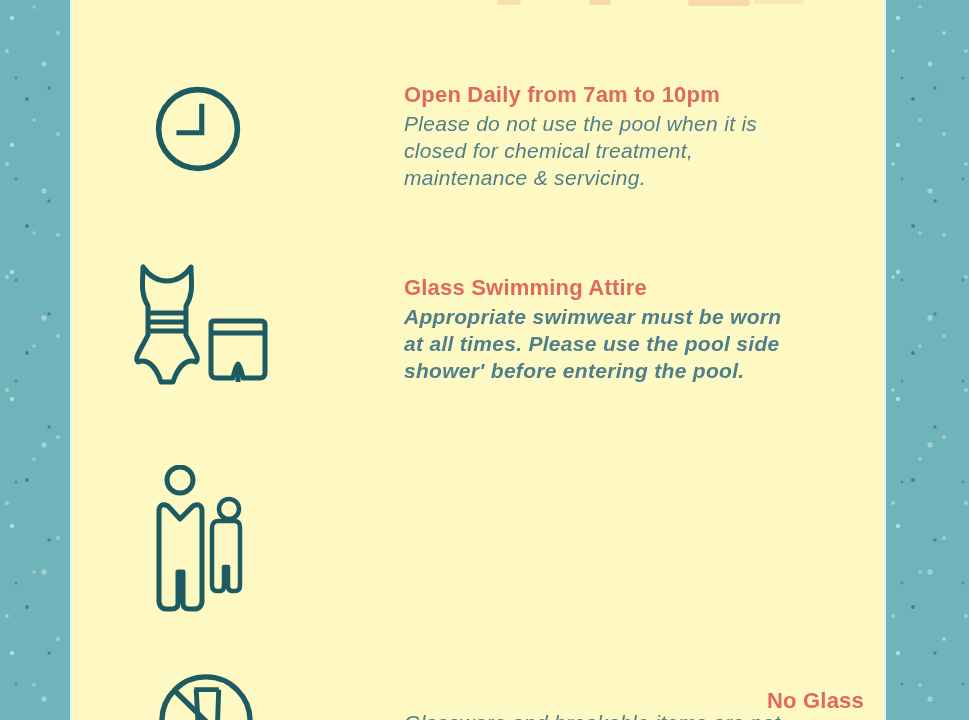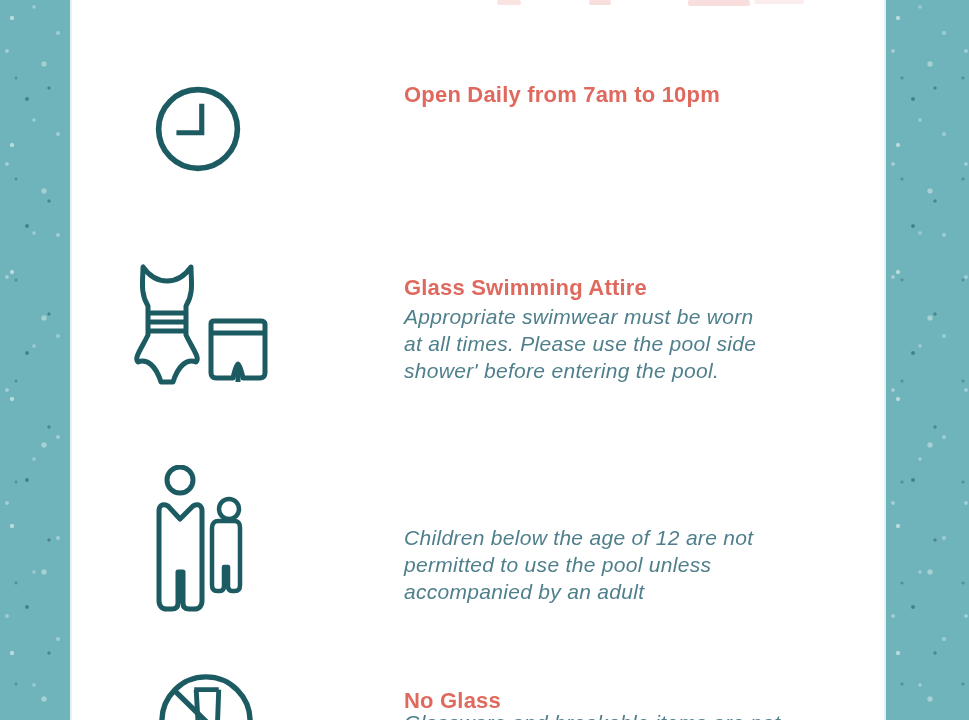--- a/index.html
+++ b/index.html
@@ -1,20 +1,20 @@
 <!DOCTYPE html>
 <html><head>
 <meta charset="utf-8">
 <style>
   html,body{margin:0;padding:0;background:#e8eef0;}
   .poster{
     position:relative;
     width:969px;height:720px;
     overflow:hidden;
-    background:#ffffff;
+    background:#fef9c3;
     font-family:"Liberation Sans", sans-serif;
   }
   
   .side-border{
     position:absolute;top:0;bottom:0;
     background-color:#6fb4ba;
     background-image:
       radial-gradient(circle at 12px 18px, rgba(255,255,255,.50) 1.6px, transparent 2.6px),
       radial-gradient(circle at 44px 64px, rgba(255,255,255,.38) 2.1px, transparent 3.2px),
       radial-gradient(circle at 27px 99px, rgba(16,68,74,.45) 1.4px, transparent 2.4px),
@@ -65,54 +65,54 @@
     <div class="remnant r3"></div>
     <div class="remnant r4"></div>
 
     <div class="icon" style="left:83px;top:84px;">
       <svg width="90" height="90" viewBox="0 0 96 96" fill="none" stroke="currentColor">
         <circle cx="48" cy="48" r="42" stroke-width="6"></circle>
         <path d="M25 52 L52 52 L52 21" stroke-width="5.5" stroke-linecap="butt" stroke-linejoin="miter"></path>
       </svg>
     </div>
     <h2 class="rule-title" style="top:81px;">Open Daily from 7am to 10pm</h2>
+    <p class="rule-body" style="top:110px;">Please do not use the pool when it is
+closed for chemical treatment,
+maintenance &amp; servicing.</p>
 
     <div class="icon" style="left:56px;top:261px;">
       <svg width="142" height="125" viewBox="0 0 142 125" fill="none" stroke="currentColor" stroke-width="5" stroke-linejoin="round">
         <path d="M17 6 C17 20 14 32 22 45 L22 74 C14 90 8 97 12 101 C21 97 30 105 35 121 L47 121 C52 105 61 97 70 101 C74 97 68 90 60 74 L60 45 C68 32 65 20 65 6 C58 16 50 20 41 20 C32 20 24 16 17 6 Z"></path>
         <path d="M22 52 H60 M22 61 H60 M22 70 H60"></path>
         <path d="M88 60 L135 60 C137 60 139 61 139 63 L139 112 C139 115 137 117 134 117 L117 117 C115 108 113 103 112 103 C111 103 109 108 107 117 L90 117 C87 117 85 115 85 112 L85 63 C85 61 86 60 88 60 Z"></path>
         <path d="M85 72 H139"></path>
         <path d="M112 104 V121"></path>
       </svg>
     </div>
     <h2 class="rule-title" style="top:274px;">Glass Swimming Attire</h2>
-    <p class="rule-body" style="top:303px;">Appropriate swimwear must be worn
+    <p class="rule-body" style="top:303px;font-weight:bold;">Appropriate swimwear must be worn
 at all times. Please use the pool side
 shower' before entering the pool.</p>
 
     <div class="icon" style="left:82px;top:465px;">
       <svg width="100" height="148" viewBox="0 0 100 148" fill="none" stroke="currentColor" stroke-width="5" stroke-linejoin="round">
         <circle cx="28" cy="15" r="13"></circle>
         <path d="M28 54 L16 41 C10 38 7 41 7 46 L7 136 C7 141 10 144 15 144 L20 144 C24 144 26 142 26 138 L26 107 L31 107 L31 138 C31 142 33 144 37 144 L42 144 C47 144 50 141 50 136 L50 46 C50 41 47 38 41 41 Z"></path>
         <circle cx="77" cy="44" r="10" stroke-width="4.5"></circle>
         <path d="M60 63 C60 58 63 56 66 56 L82 56 C87 56 88 59 88 63 L88 120 C88 124 86 126 83 126 L80 126 C77 126 76 124 76 121 L76 102 L72 102 L72 121 C72 124 71 126 68 126 L65 126 C62 126 60 124 60 120 Z" stroke-width="4.5"></path>
       </svg>
     </div>
-    <p class="rule-body" style="top:524px;">Children below the age of 12 are not
-permitted to use the pool unless
-accompanied by an adult</p>
 
     <div class="icon" style="left:87px;top:672px;">
       <svg width="98" height="98" viewBox="0 0 100 100" fill="none" stroke="currentColor" stroke-width="5.5" stroke-linejoin="round">
         <circle cx="50" cy="50" r="45"></circle>
         <path d="M19 20 L82 82"></path>
         <path d="M38 18 H63 M40 18 L43 72 C43 75 45 77 48 77 L56 77 C59 77 61 75 61 72 L63 18" stroke-width="5"></path>
       </svg>
     </div>
-    <h2 class="rule-title" style="top:687px;">No Glass</h2>
+    <h2 class="rule-title" style="top:687px;text-align:right;">No Glass</h2>
     <p class="rule-body" style="top:709px;">Glassware and breakable items are not</p>
 
   </div>
 
   <div class="side-border right"></div>
 
 </div>
 
 </body></html>

